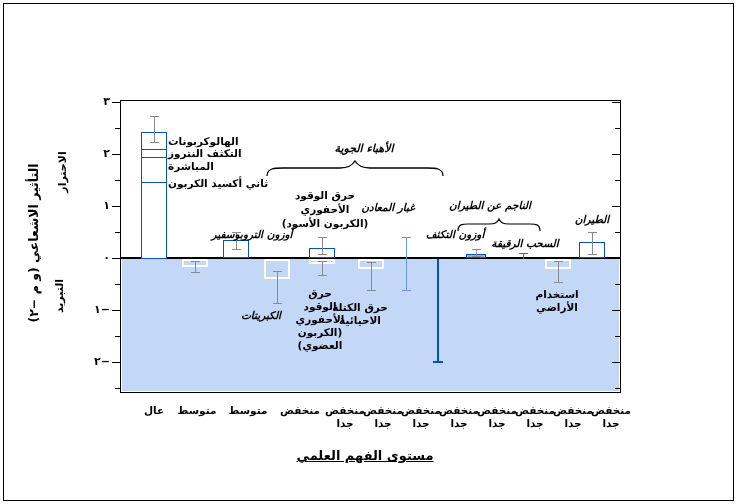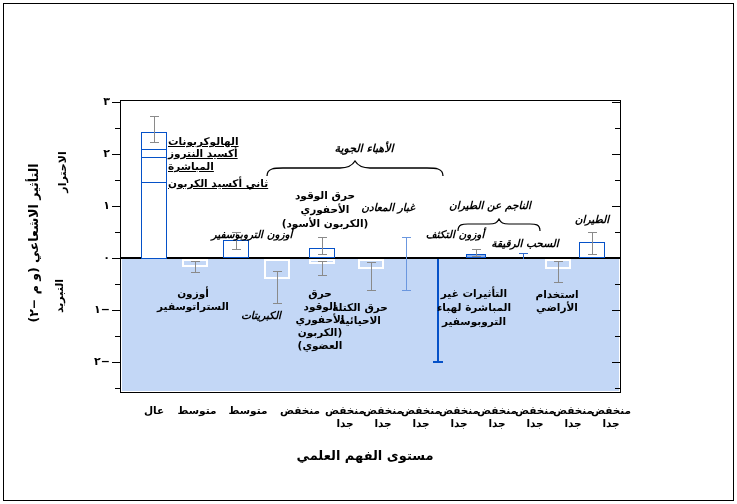--- a/index.html
+++ b/index.html
@@ -16,29 +16,29 @@
          text-align:right;direction:ltr;transform:translateY(-55%);}
   .bluebar{position:absolute;border:1.5px solid #0551C8;background:#fff;box-sizing:border-box;}
   .whitebar{position:absolute;border:2px solid #fff;background:transparent;box-sizing:border-box;}
   .err{position:absolute;width:9px;border-top:1.3px solid #8A8A8A;border-bottom:1.3px solid #8A8A8A;}
   .err i{position:absolute;left:50%;top:0;bottom:0;width:1.2px;margin-left:-0.6px;background:#8A8A8A;display:block;}
   .err.bluew{border-color:#6B97DF;}.err.bluew i{background:#6B97DF;}
   .err.capT{border-bottom:none;border-color:#2F6BD0;}.err.capT i{background:#2F6BD0;}
   .lbl{position:absolute;font:bold 10.5px "DejaVu Sans",sans-serif;color:#000;text-align:center;
        direction:rtl;white-space:pre-line;line-height:13px;transform:translateX(-50%);}
   .lblL{position:absolute;font:bold 10.5px "DejaVu Sans",sans-serif;color:#000;direction:rtl;
-        white-space:nowrap;text-decoration:underline;}
+        white-space:nowrap;}
   .nowrap{white-space:nowrap;font-style:italic;}
   .lh14{line-height:14px;}
   .xund{position:absolute;font:bold 10.5px "DejaVu Sans",sans-serif;color:#000;text-align:center;
         direction:rtl;white-space:pre-line;line-height:13px;transform:translateX(-50%);}
   .rot{position:absolute;font:bold 11px "DejaVu Sans",sans-serif;color:#000;white-space:nowrap;
        transform:translate(-50%,-50%) rotate(-90deg);direction:rtl;}
   .xtitle{position:absolute;font:bold 13px "DejaVu Sans",sans-serif;direction:rtl;white-space:nowrap;
-          transform:translateX(-50%);}
+          transform:translateX(-50%);text-decoration:underline;}
   .ytitle{position:absolute;font:bold 12.5px "DejaVu Sans",sans-serif;white-space:nowrap;
           transform:translate(-50%,-50%) rotate(-90deg);direction:rtl;}
   .bline{position:absolute;background:#0551C8;}
 </style>
 </head>
 <body>
 
 <div id="fig">
   <div class="frame"></div>
 
@@ -139,42 +139,37 @@
   <div class="err" style="left:554px;top:261px;height:20px">
       <i></i>
     </div>
 
   <div class="bluebar" style="left:579px;top:242px;width:26px;height:16px"></div>
   <div class="err" style="left:588px;top:232px;height:21px">
       <i></i>
     </div>
 
   <span class="lblL" style="left:168px;top:135px">الهالوكربونات</span>
-  <span class="lblL" style="left:168px;top:147px">أكسيد النتروز</span>
+  <span class="lblL" style="left:168px;top:147px">التكثف النتروز</span>
   <span class="lblL" style="left:168px;top:160px">المباشرة</span>
   <span class="lblL" style="left:168px;top:177px">ثاني أكسيد الكربون</span>
 
   <div class="lbl nowrap" style="left:252px;top:228px">أوزون التروبوسفير</div>
-  <div class="lbl" style="left:193px;top:287px">أوزون
-الستراتوسفير</div>
   <div class="lbl nowrap" style="left:261px;top:309px">الكبريتات</div>
   <div class="lbl lh14" style="left:325px;top:188px">حرق الوقود
 الأحفوري
 (الكربون الأسود)</div>
   <div class="lbl" style="left:320px;top:287px">حرق
 الوقود
 الأحفوري
 (الكربون
 العضوي)</div>
   <div class="lbl" style="left:360px;top:301px">حرق الكتلة
 الاحيائية</div>
   <div class="lbl nowrap" style="left:388px;top:201px">غبار المعادن</div>
-  <div class="lbl lh14" style="left:474px;top:286px">التأثيرات غير
-المباشرة لهباء
-التروبوسفير</div>
   <div class="lbl nowrap" style="left:455px;top:228px">أوزون التكثف</div>
   <div class="lbl nowrap" style="left:525px;top:237px">السحب الرقيقة</div>
   <div class="lbl" style="left:557px;top:288px">استخدام
 الأراضي</div>
   <div class="lbl nowrap" style="left:592px;top:213px">الطيران</div>
 
   <div class="lbl nowrap" style="left:364px;top:142px;font-size:11px">الأهباء الجوية</div>
   <div class="abs" style="left:266px;top:160px">
     <svg width="178" height="17" viewBox="0 0 178 17">
         <path d="M1,16 C1,8 9,8 17,8 L74,8 C82,8 86,6 89,1 C92,6 96,8 104,8 L161,8 C169,8 177,8 177,16" fill="none" stroke="#000" stroke-width="1.3"></path>

